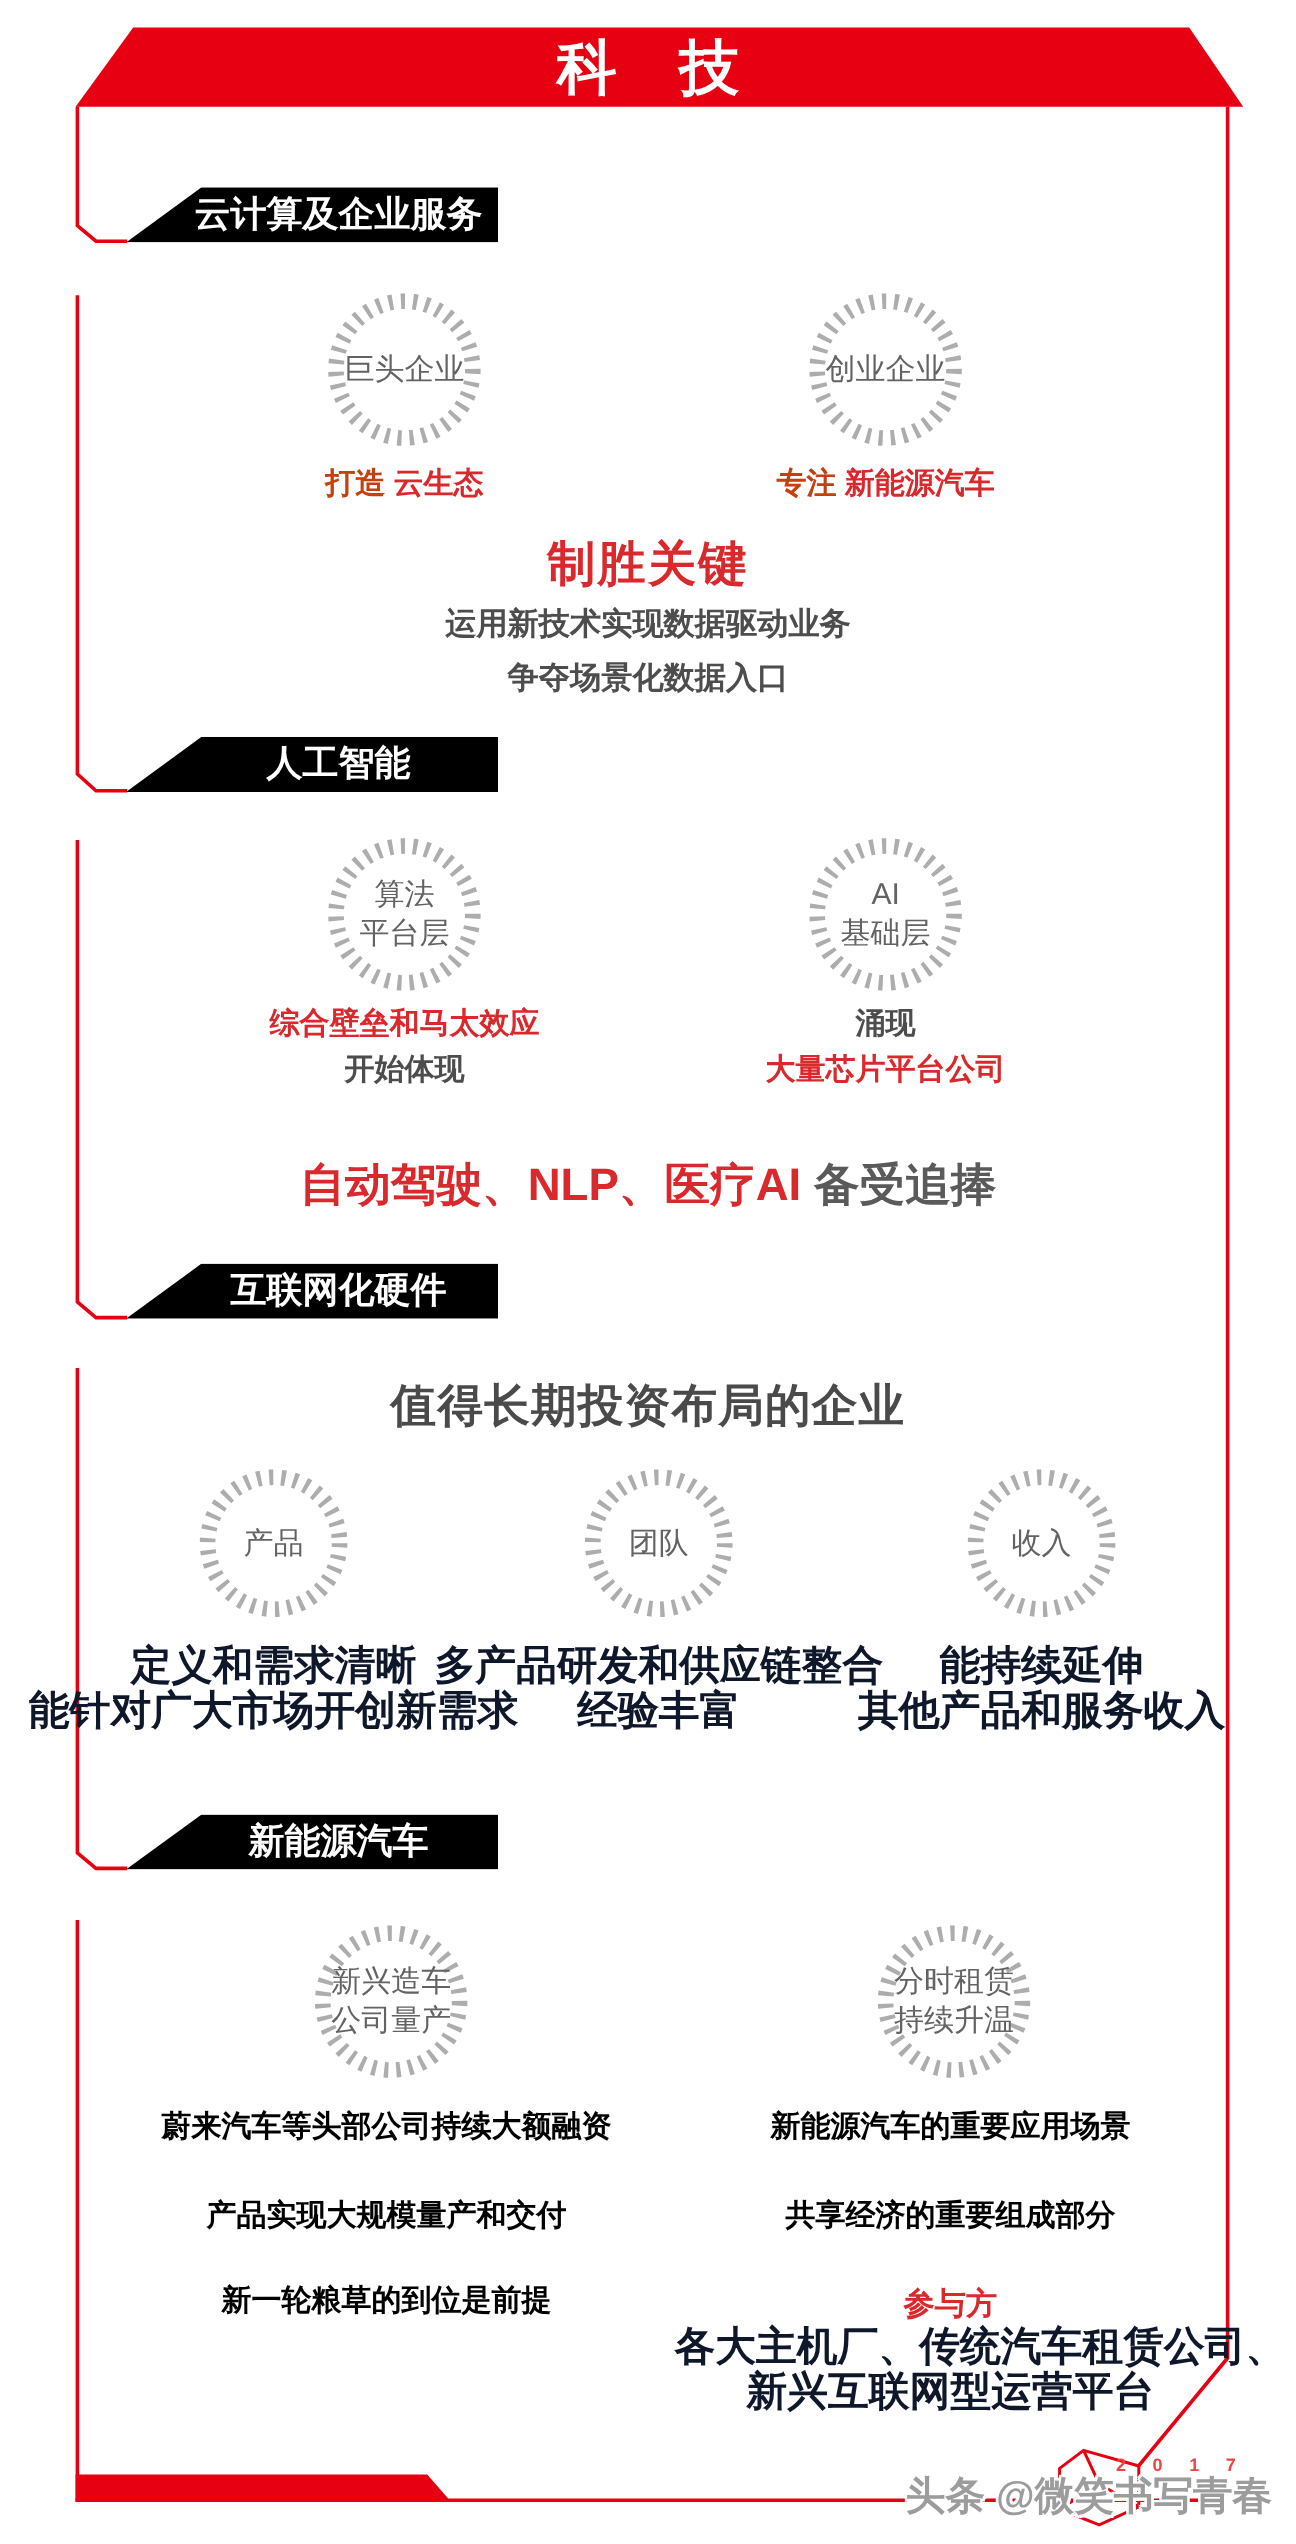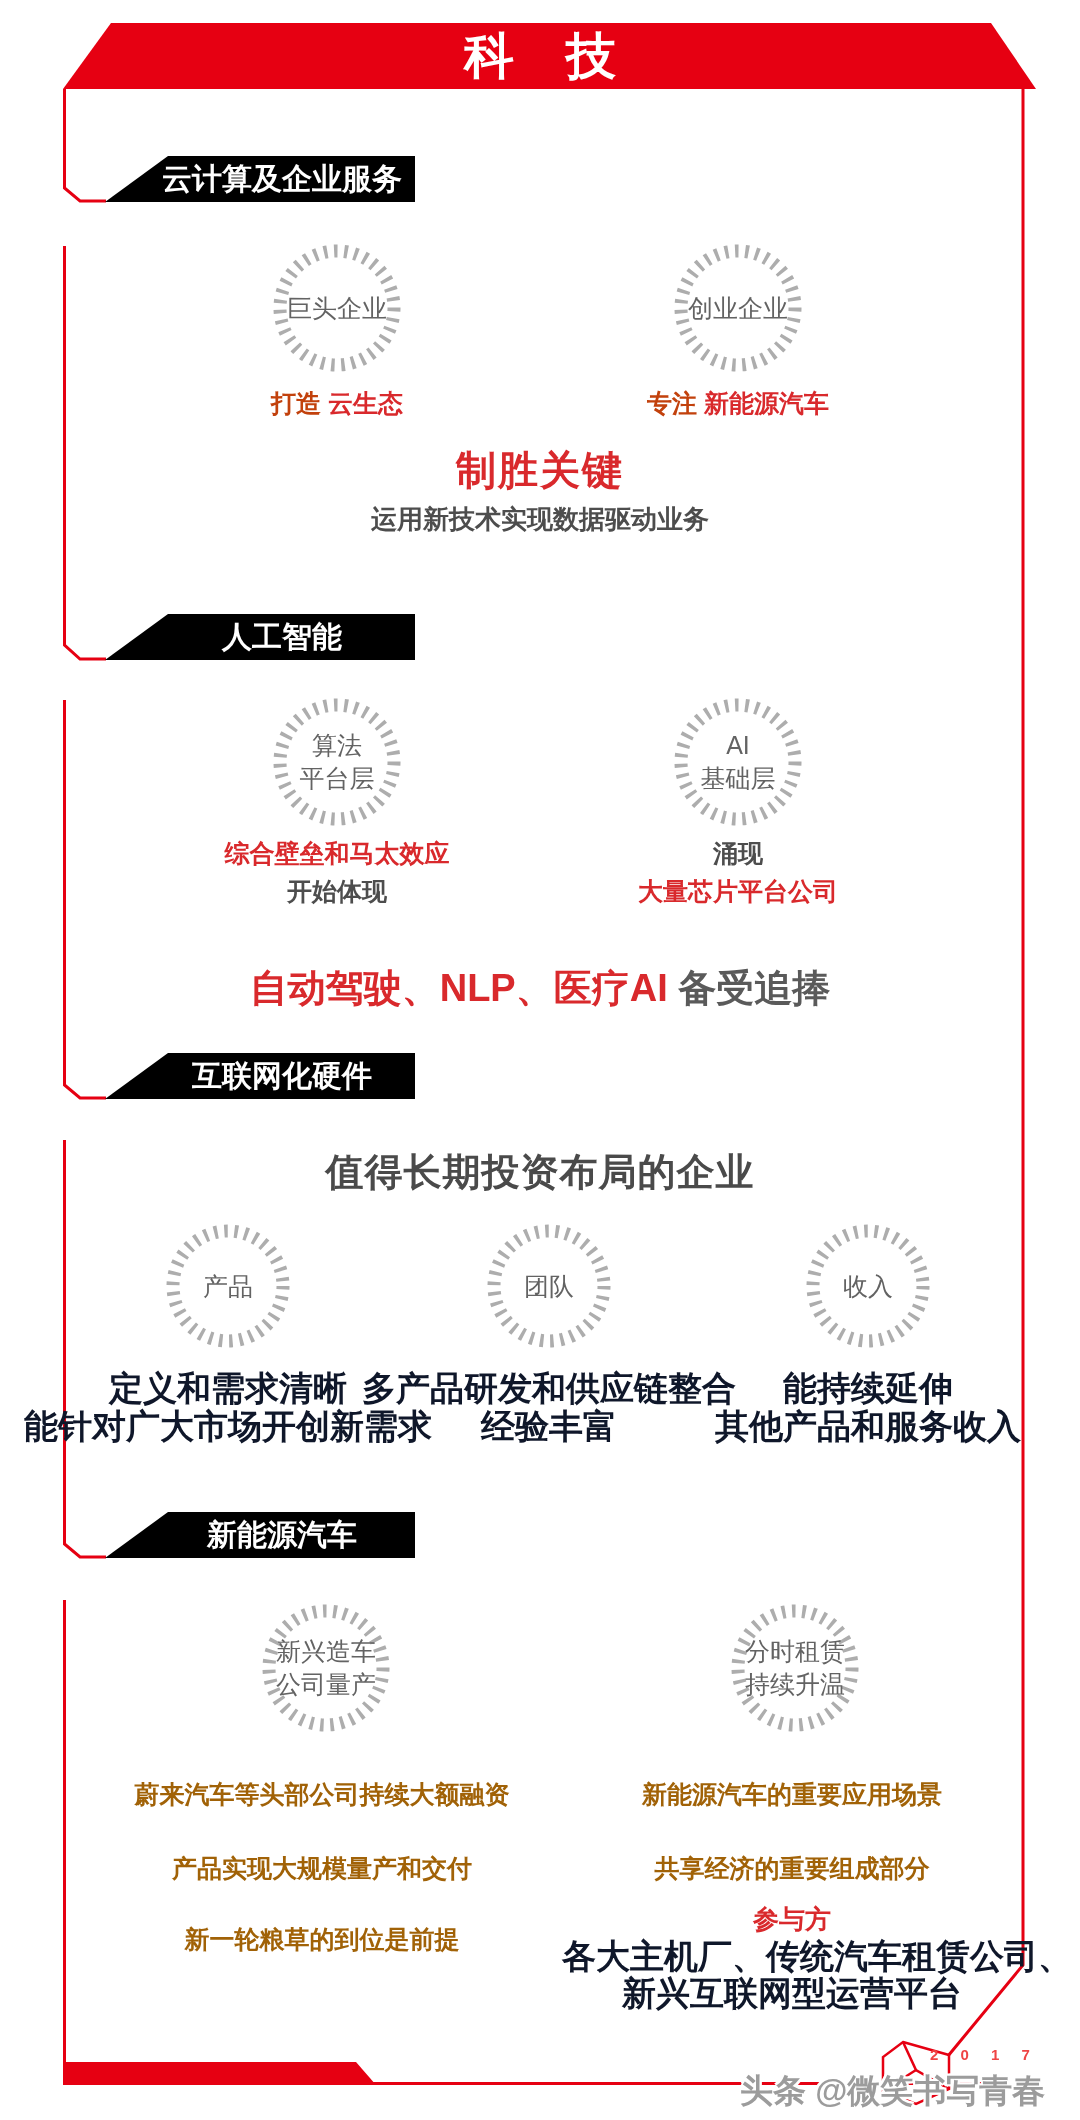--- a/index.html
+++ b/index.html
@@ -24,25 +24,25 @@
   .cap{font-size:25px;font-weight:700;color:#4d4d4d;line-height:32px;white-space:nowrap;}
   .cap .red, .red{color:#d9292c;}
   .cap .gray{color:#c2410c;}
   .h1r{font-size:40px;font-weight:700;color:#d9292c;line-height:50px;letter-spacing:2px;}
   .sub{font-size:26px;font-weight:700;color:#4d4d4d;line-height:32px;}
   .bigline{font-size:38px;font-weight:700;line-height:48px;white-space:nowrap;}
   .bigline .redpart{color:#d9292c;}
   .bigline .graypart{color:#5a5a5a;}
   .s3title{font-size:38px;font-weight:700;color:#4a4a4a;line-height:48px;letter-spacing:1px;}
   .capblock{font-size:34px;font-weight:700;color:#0f172a;line-height:38px;white-space:nowrap;}
-  .body25{font-size:25px;font-weight:700;color:#a16207;line-height:32px;white-space:nowrap;margin-top:22px;}
+  .body25{font-size:25px;font-weight:700;color:#000000;line-height:32px;white-space:nowrap;}
   .redlabel{font-size:26px;font-weight:700;color:#d9292c;line-height:32px;}
   .year{font-size:15px;font-weight:700;color:#ef4444;letter-spacing:9px;z-index:2;}
-  .watermark{font-size:33px;font-weight:700;color:#9c9c9c;z-index:4;text-align:left;white-space:nowrap;
-    text-shadow:-2px -2px 0 #fff,2px -2px 0 #fff,-2px 2px 0 #fff,2px 2px 0 #fff,0 -2px 0 #fff,0 2px 0 #fff,-2px 0 0 #fff,2px 0 0 #fff;margin-top:11px;}
+  .watermark{font-size:33px;font-weight:700;color:#9c9c9c;z-index:4;text-align:center;white-space:nowrap;
+    text-shadow:-2px -2px 0 #fff,2px -2px 0 #fff,-2px 2px 0 #fff,2px 2px 0 #fff,0 -2px 0 #fff,0 2px 0 #fff,-2px 0 0 #fff,2px 0 0 #fff;}
 </style>
 </head>
 <body>
 
 <div id="page">
 
   <svg id="decor" width="1080" height="2120" viewBox="0 0 1080 2120">
     <polygon points="111,23 991,23 1036,89 63,89" fill="#e60012"></polygon>
     <polyline points="64.5,89 64.5,188 80,201 106,201" fill="none" stroke="#e60012" stroke-width="3"></polyline>
     <polyline points="64.5,246 64.5,645 80,659 106,659" fill="none" stroke="#e60012" stroke-width="3"></polyline>
@@ -87,20 +87,21 @@
     </div>
   </div>
   <div class="txt cap" style="left:137px;top:387px;width:400px">
     <span class="gray">打造 </span><span class="red">云生态</span>
   </div>
   <div class="txt cap" style="left:538px;top:387px;width:400px">
     <span class="gray">专注 </span><span class="red">新能源汽车</span>
   </div>
   <div class="txt h1r" style="left:290px;top:445px;width:500px">制胜关键</div>
   <div class="txt sub" style="left:290px;top:503px;width:500px">运用新技术实现数据驱动业务</div>
+  <div class="txt sub" style="left:290px;top:548px;width:500px">争夺场景化数据入口</div>
 
   <div class="circle" style="left:337px;top:762px">
     <svg width="140" height="140" viewBox="0 0 140 140">
       <circle cx="70" cy="70" r="57" fill="none" stroke="#adadad" stroke-width="13" stroke-dasharray="3.5 6.7"></circle>
     </svg>
     <div class="clabel">
       <span>算法</span>
         <span>平台层</span>
     </div>
   </div>

